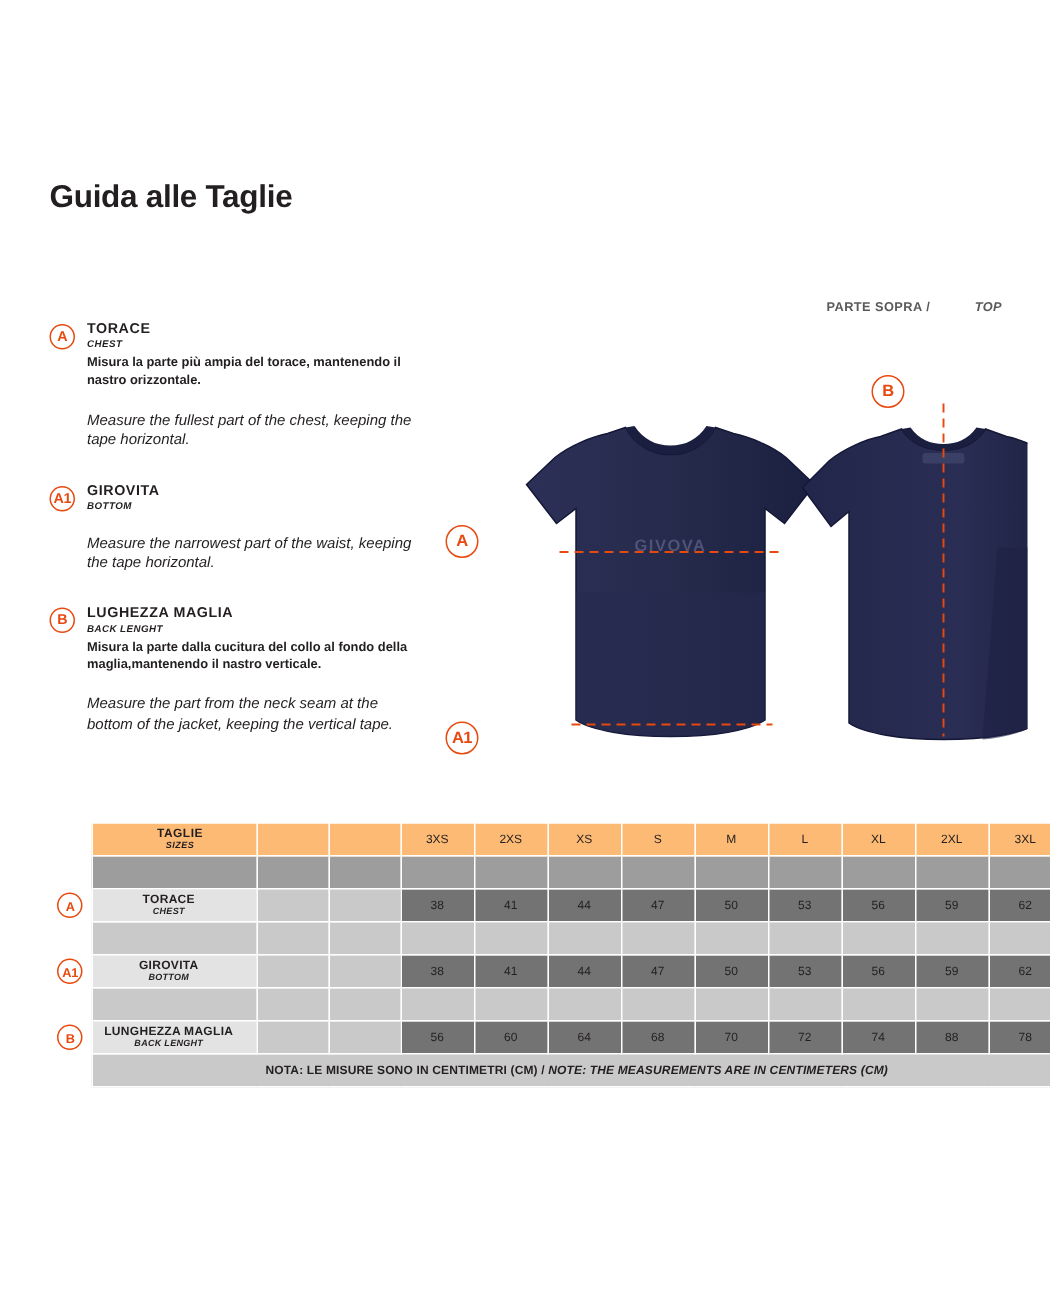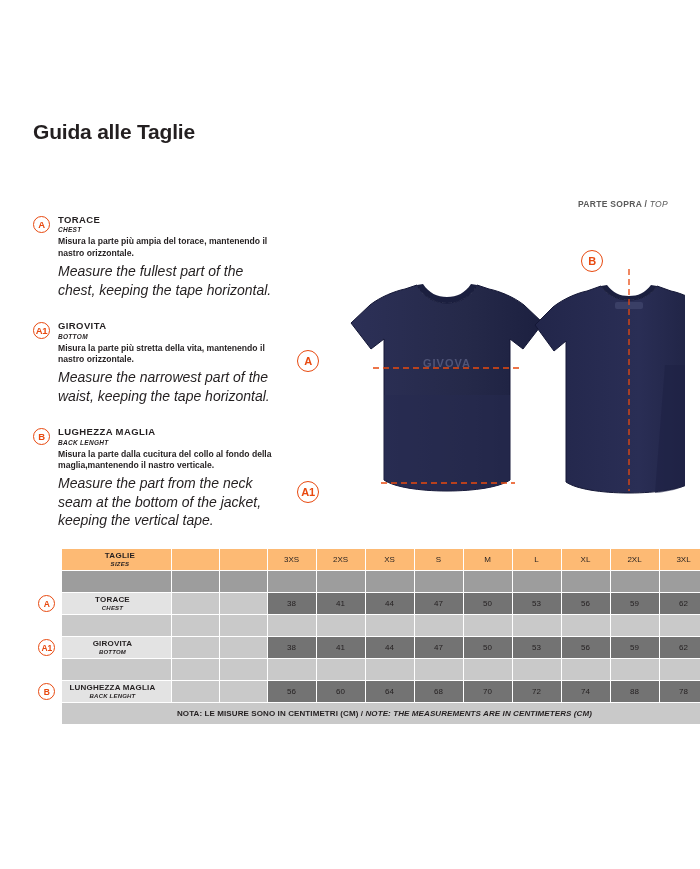--- a/index.html
+++ b/index.html
@@ -49,21 +49,22 @@
     position: absolute;
     right: 32px;
     top: 199px;
     font-size: 8.5px;
     font-weight: bold;
     letter-spacing: 0.3px;
     color: #5a5a5a;
   }
   .top-caption .ital {
     font-style: italic;
-    font-weight: normal;
+    font-weight: bold;
+    margin-left: 27px;
   }
 
   
   .legend {
     position: absolute;
     left: 33px;
     top: 215px;
     width: 250px;
   }
   .legend-item {
@@ -104,25 +105,25 @@
     margin-top: 1px;
     margin-bottom: 3px;
   }
   .legend-it {
     font-size: 8.6px;
     font-weight: bold;
     line-height: 1.32;
     color: #231f20;
   }
   .legend-en {
-    font-size: 14px;
+    font-size: 10px;
     font-style: italic;
     line-height: 1.32;
     color: #231f20;
-    margin-top: 3px;
+    margin-top: 15px;
   }
 
   
   .illus {
     position: absolute;
     left: 285px;
     top: 245px;
     width: 400px;
     height: 300px;
   }
@@ -257,21 +258,20 @@
       <div class="legend-title">TORACE</div>
       <div class="legend-title-en">CHEST</div>
       <div class="legend-it">Misura la parte più ampia del torace, mantenendo il nastro orizzontale.</div>
       <div class="legend-en">Measure the fullest part of the chest, keeping the tape horizontal.</div>
     </div>
 
     <div class="legend-item">
       <div class="badge">A1</div>
       <div class="legend-title">GIROVITA</div>
       <div class="legend-title-en">BOTTOM</div>
-      <div class="legend-it">Misura la parte più stretta della vita, mantenendo il nastro orizzontale.</div>
       <div class="legend-en">Measure the narrowest part of the waist, keeping the tape horizontal.</div>
     </div>
 
     <div class="legend-item">
       <div class="badge">B</div>
       <div class="legend-title">LUGHEZZA MAGLIA</div>
       <div class="legend-title-en">BACK LENGHT</div>
       <div class="legend-it">Misura la parte dalla cucitura del collo al fondo della maglia,mantenendo il nastro verticale.</div>
       <div class="legend-en">Measure the part from the neck seam at the bottom of the jacket, keeping the vertical tape.</div>
     </div>

